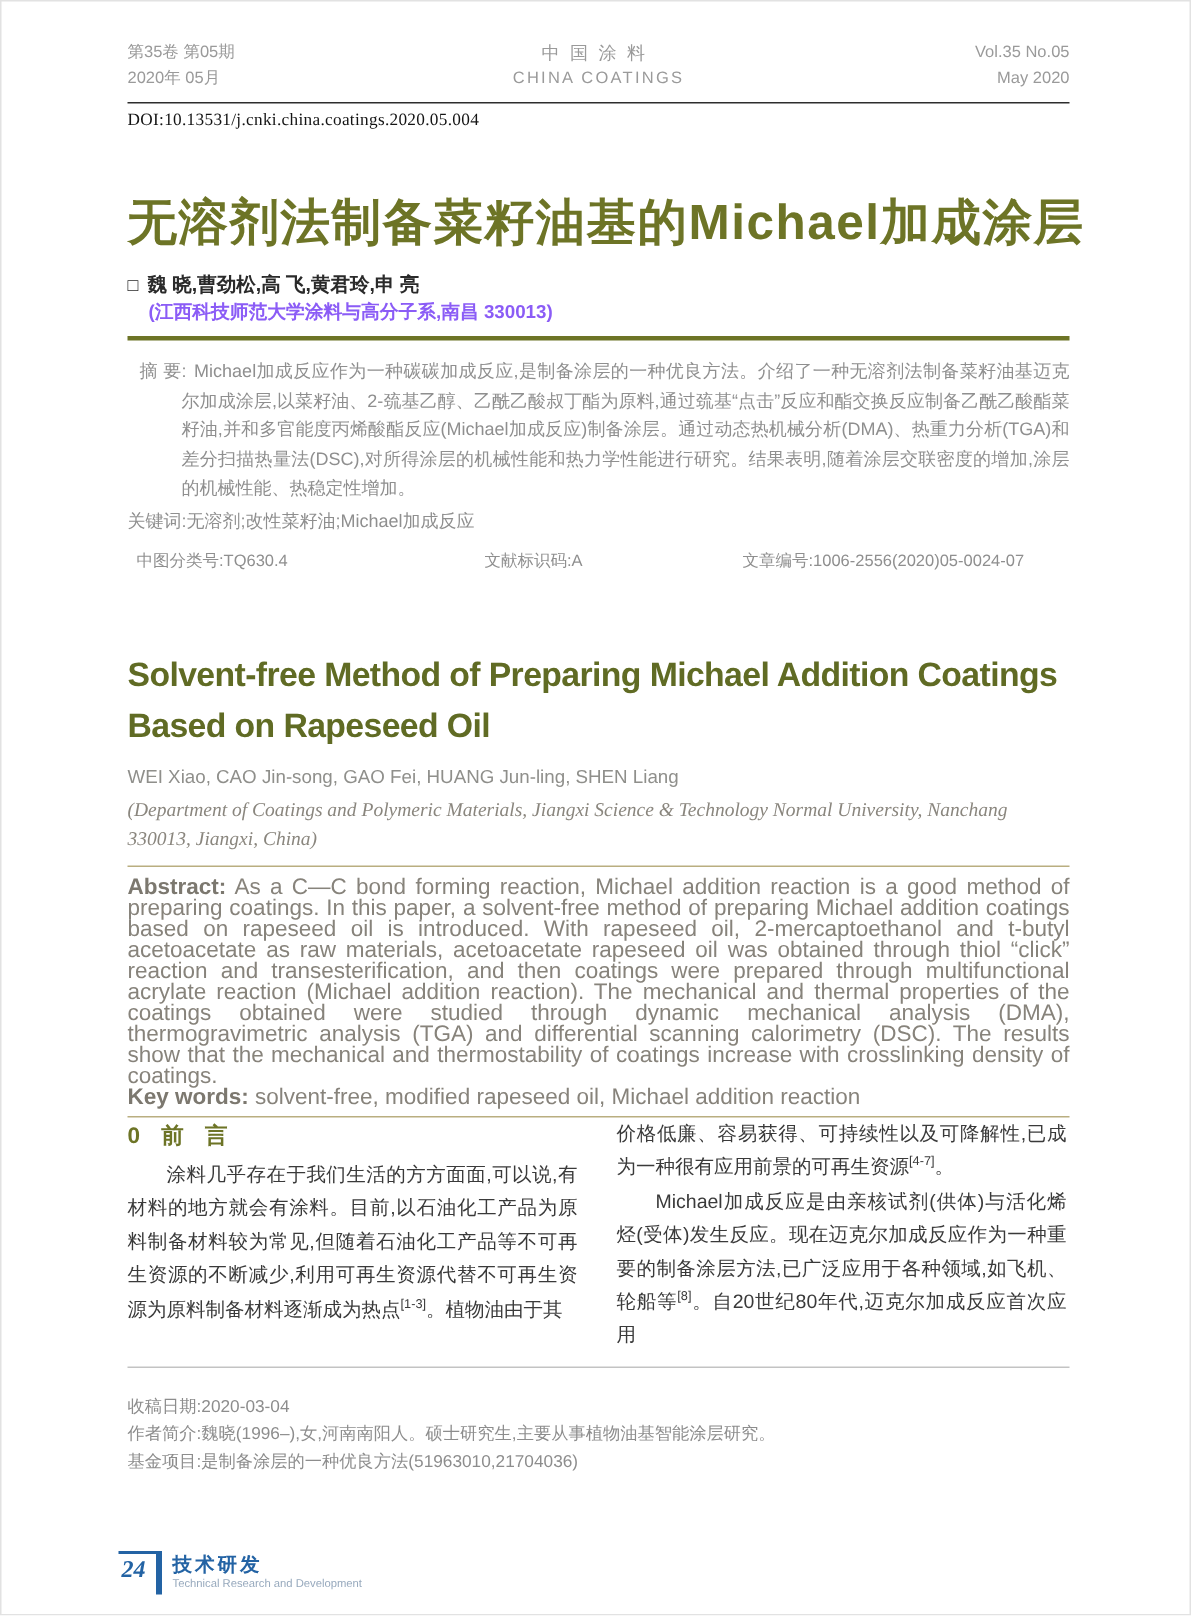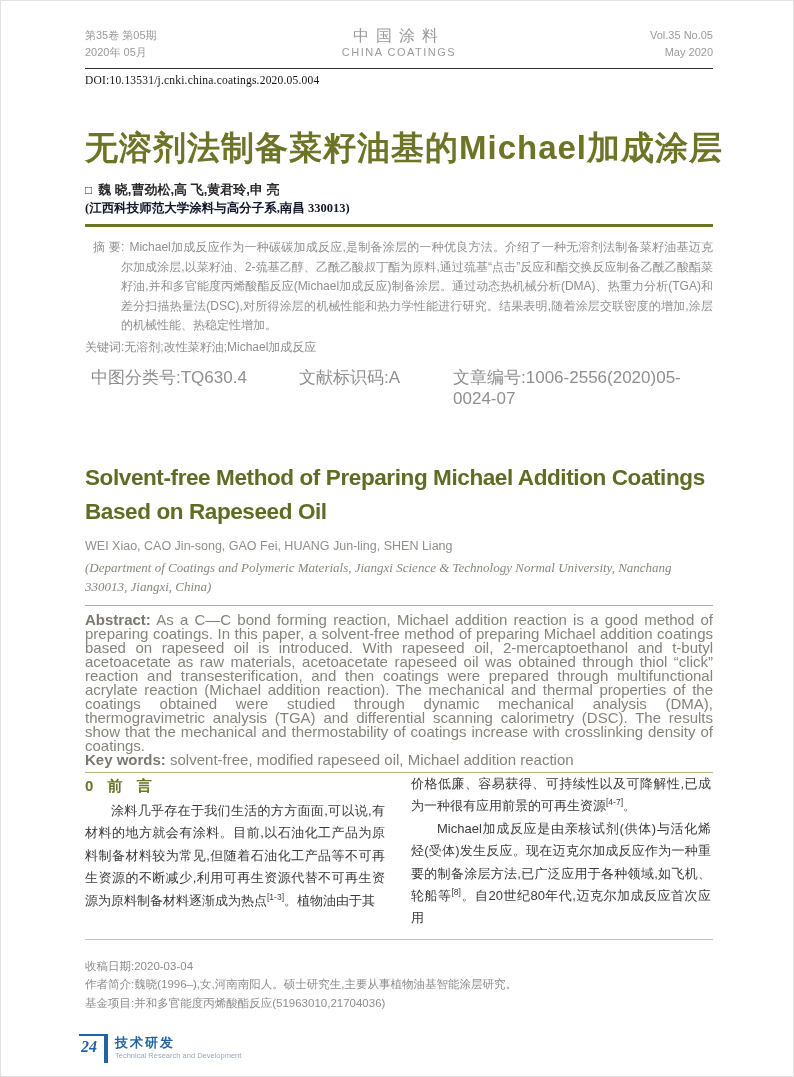--- a/index.html
+++ b/index.html
@@ -21,42 +21,42 @@
     padding:26px 80px 0 84px;
     font-family:"Liberation Sans","DejaVu Sans",sans-serif;
     color:#333;
     overflow:hidden;
   }
   
   .jheader{display:flex;justify-content:space-between;align-items:center;
     color:#9a9a9a;font-size:11px;line-height:17px;}
   .jh-left{min-width:150px;}
   .jh-center{text-align:center;}
-  .jname-cn{letter-spacing:7px;font-size:16px;}
+  .jname-cn{letter-spacing:7px;font-size:12px;}
   .jname-en{letter-spacing:1.5px;font-size:11px;}
   .jh-right{min-width:150px;text-align:right;}
   .doi-rule{height:0;border-top:1.5px solid #2d2d2d;margin-top:7px;}
   .doi{font-family:"Liberation Serif","DejaVu Serif",serif;font-size:11.5px;color:#141414;
     margin-top:5px;letter-spacing:0.2px;}
   
   .cn-title{
     margin:40px 0 0 0;font-size:33px;line-height:43px;font-weight:bold;
     color:var(--accent);letter-spacing:1px;width:640px;
   }
   .cn-authors{margin-top:12px;font-size:13px;font-weight:bold;color:#2a2a2a;line-height:18px;}
   .cn-authors .marker{margin-right:6px;font-size:12px;}
-  .cn-affil{margin-top:1px;font-size:12.5px;font-weight:bold;color:#0f172a;line-height:17px;font-family:Liberation Serif, serif;}
+  .cn-affil{margin-left:14px;margin-top:1px;font-size:12.5px;font-weight:bold;color:#8b5cf6;line-height:17px;}
   .thick-rule{height:3px;background:var(--accent);margin-top:7px;}
   
   .abstract-cn{margin-top:11px;padding-left:36px;color:var(--gray-text);
     font-size:12px;line-height:19.5px;text-align:justify;}
   .abs-p{margin:0;text-indent:-28px;}
   .abs-label{padding-right:5px;}
   .kw-p{margin:2px 0 0 0;text-indent:-36px;}
-  .clc-row{display:flex;margin-top:9px;padding-left:6px;color:var(--gray-text);font-size:17px;}
+  .clc-row{display:flex;margin-top:9px;padding-left:6px;color:var(--gray-text);font-size:11px;}
   .clc-a{width:232px;}
   .clc-b{width:172px;}
   
   .en-block{margin-top:52px;}
   .en-title{margin:0;color:var(--accent-en);font-weight:bold;
     font-size:22.5px;line-height:34px;letter-spacing:-0.4px;}
   .en-title span{display:block;}
   .en-authors{margin-top:9px;color:#8f8f8b;font-size:12.5px;line-height:17px;}
   .en-affil{margin-top:3px;font-family:"Liberation Serif","DejaVu Serif",serif;
     font-style:italic;color:#8a867e;font-size:13px;line-height:19px;width:620px;}
@@ -154,21 +154,21 @@
     </div>
     <div class="col col-right">
       <p class="body-p"><span>价格低廉、容易获得、可持续性以及可降解性,已成为一种很有应用前景的可再生资源</span><sup>[4-7]</sup><span>。</span></p>
       <p class="body-p indent"><span>Michael加成反应是由亲核试剂(供体)与活化烯烃(受体)发生反应。现在迈克尔加成反应作为一种重要的制备涂层方法,已广泛应用于各种领域,如飞机、轮船等</span><sup>[8]</sup><span>。自20世纪80年代,迈克尔加成反应首次应用</span></p>
     </div>
   </section>
 
   <footer class="footnotes">
     <p><span>收稿日期:</span><span>2020-03-04</span></p>
     <p><span>作者简介:</span><span>魏晓(1996–),女,河南南阳人。硕士研究生,主要从事植物油基智能涂层研究。</span></p>
-    <p><span>基金项目:</span><span>并和多官能度丙烯酸酯反应(51963010,21704036)</span></p>
+    <p><span>基金项目:</span><span>是制备涂层的一种优良方法(51963010,21704036)</span></p>
   </footer>
 
   <div class="page-badge">
     <div class="pagenum-box">
       <span class="pagenum">24</span>
       <span class="badge-bar"></span>
     </div>
     <div class="badge-text">
       <div class="badge-cn">技术研发</div>
       <div class="badge-en">Technical Research and Development</div>

